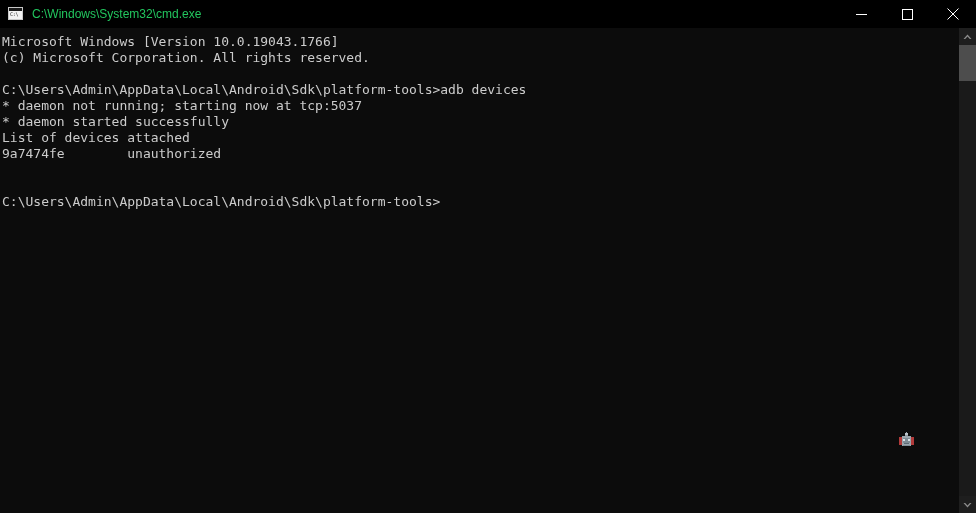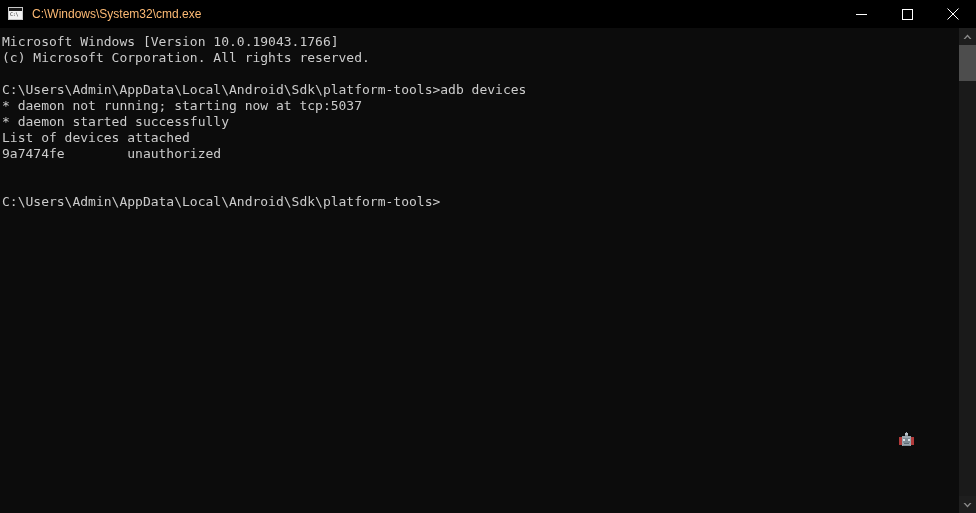--- a/index.html
+++ b/index.html
@@ -61,21 +61,21 @@
   #title-icon .icon-prompt {
     position: absolute;
     left: 2px; top: 6px;
     font-family: "DejaVu Sans Mono", monospace;
     font-size: 5px;
     line-height: 5px;
     color: #1b1b1b;
     letter-spacing: -0.3px;
   }
   #title-text {
-    color: #fdba74;
+    color: #22c55e;
     font-size: 12px;
     line-height: 14px;
     font-family: "Liberation Sans", sans-serif;
     white-space: nowrap;
     flex: 0 0 auto;
   }
   #titlebar-spacer { flex: 1 1 auto; }
 
   .winbtn {
     width: 46px;

